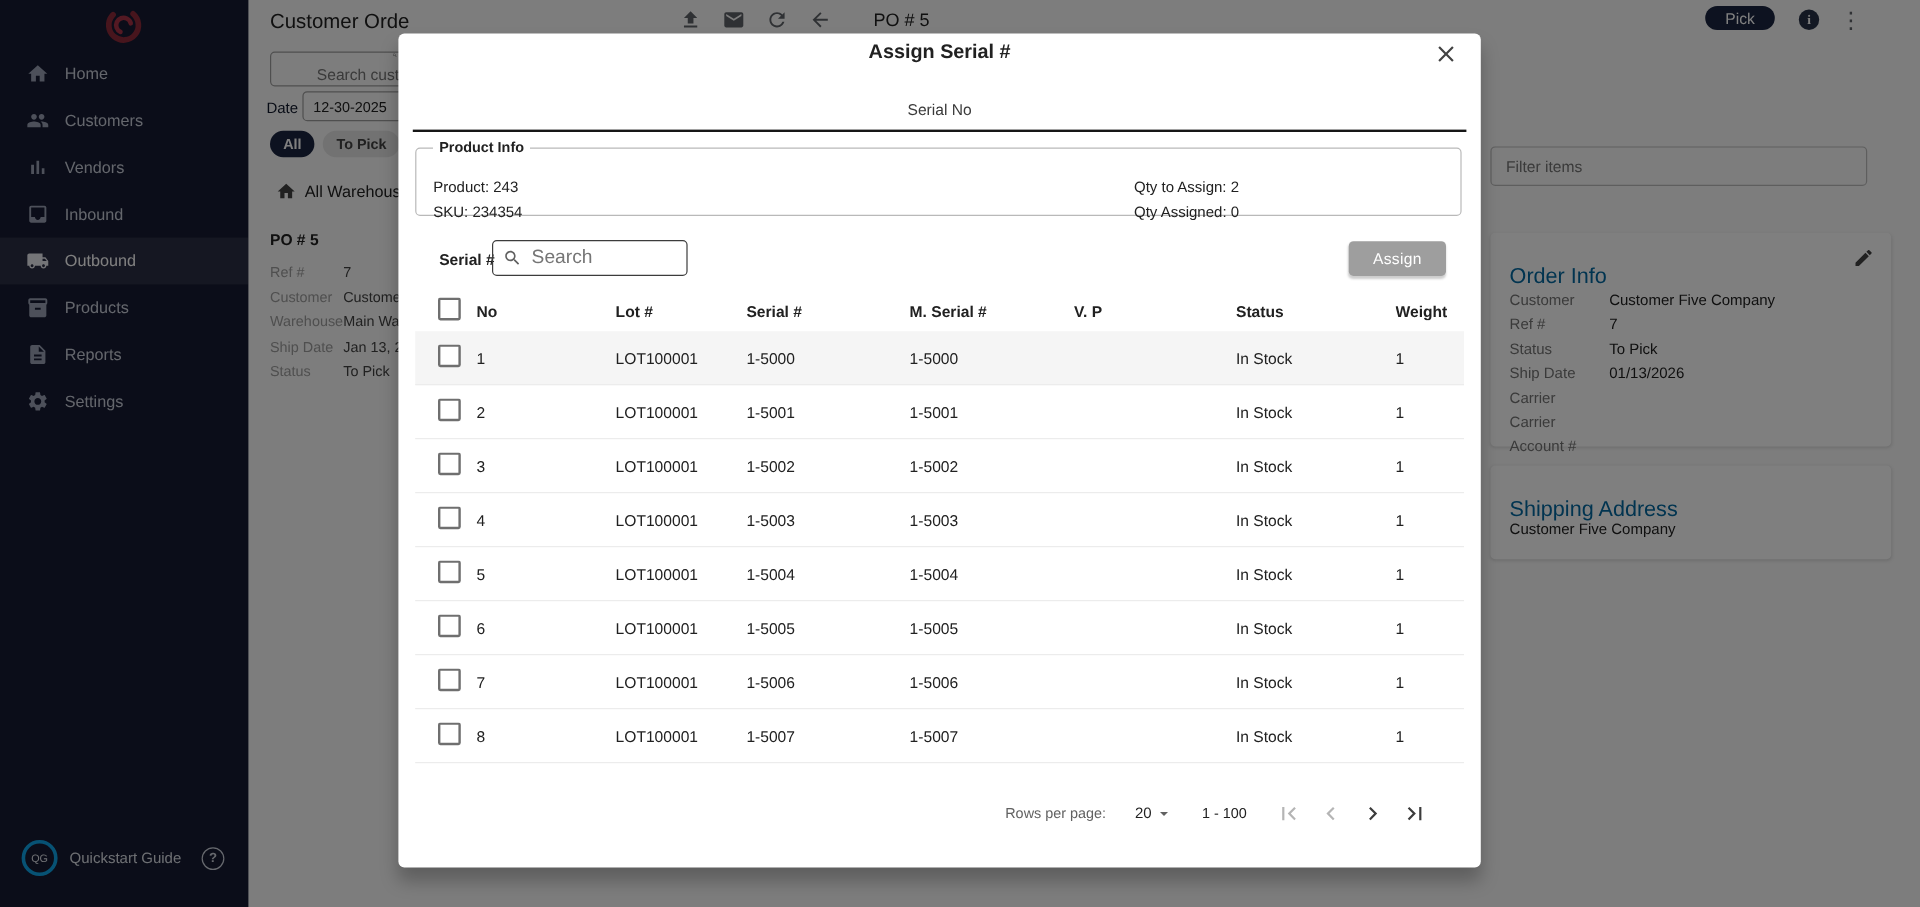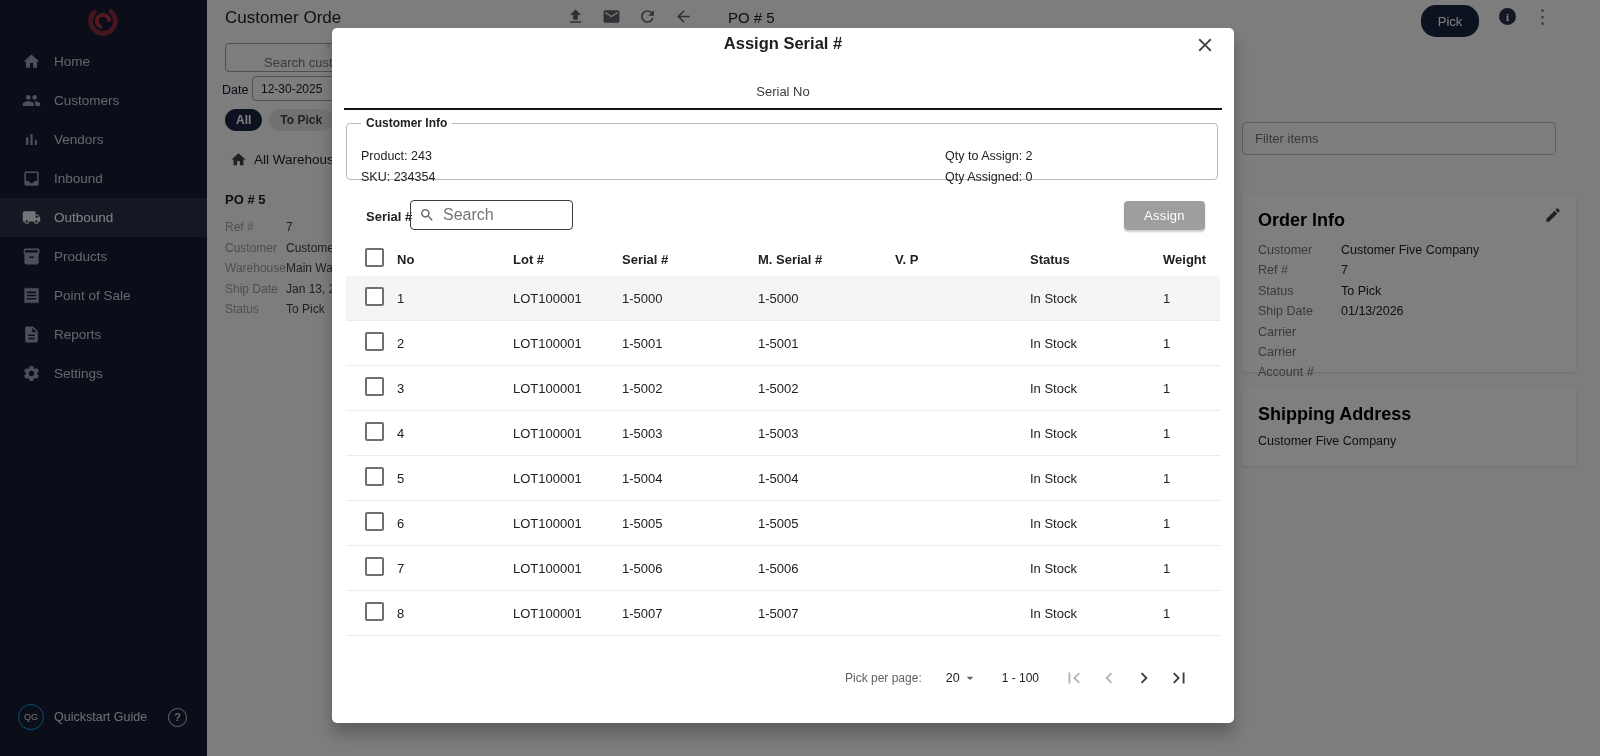--- a/index.html
+++ b/index.html
@@ -10,31 +10,31 @@
   
   .sidebar{position:absolute;left:0;top:0;width:207px;height:756px;background:#161b32;z-index:1;}
   .logo{position:absolute;left:84px;top:2px;width:38px;height:38px;}
   .nav{position:absolute;left:0;top:42px;width:207px;}
   .nav-item{height:39px;display:flex;align-items:center;padding-left:22px;gap:13px;color:#c9cdd9;font-size:13.5px;cursor:pointer;}
   .nav-item .nav-icon{width:19px;height:19px;color:#9aa0b4;}
   .nav-item .nav-icon svg{width:19px;height:19px;fill:currentColor;}
   .nav-item.active{background:rgba(255,255,255,0.09);color:#ffffff;}
   .nav-item.active .nav-icon{color:#e8eaf1;}
   .sb-footer{position:absolute;left:0;bottom:26px;width:207px;display:flex;align-items:center;padding-left:18px;gap:10px;box-sizing:border-box;}
-  .qg-badge{width:24px;height:24px;border:1px solid #0ea5e9;border-radius:50%;color:#e3e5ec;font-size:9px;display:flex;align-items:center;justify-content:center;}
+  .qg-badge{width:24px;height:24px;border:3px solid #0ea5e9;border-radius:50%;color:#e3e5ec;font-size:9px;display:flex;align-items:center;justify-content:center;}
   .qg-label{color:#dcdfe7;font-size:12.5px;flex:1;}
   .help{width:17px;height:17px;border:1.5px solid #cdd1dc;border-radius:50%;color:#cdd1dc;font-size:11px;font-weight:bold;display:flex;align-items:center;justify-content:center;margin-right:20px;}
 
   
   .hdr-title{left:225px;top:8px;font-size:17px;font-weight:500;color:#212121;white-space:nowrap;}
   .tb-icons{left:566px;top:7px;display:flex;gap:17px;}
   .tb-icon{width:19px;height:19px;color:#5f6368;cursor:pointer;}
   .tb-icon svg{width:19px;height:19px;fill:currentColor;}
   .po-ref{left:728px;top:9px;font-size:15px;font-weight:500;color:#212121;}
-  .pick-btn{left:1421px;top:5px;width:58px;height:32px;background:#1b2540;color:#fff;border:none;border-radius:15px;font-size:13px;font-family:inherit;cursor:pointer;}
+  .pick-btn{left:1421px;top:5px;width:58px;height:20px;background:#1b2540;color:#fff;border:none;border-radius:15px;font-size:13px;font-family:inherit;cursor:pointer;}
   .info-icon{left:1499px;top:8px;width:17px;height:17px;border-radius:50%;background:#273146;color:#fff;font-size:11px;font-weight:bold;display:flex;align-items:center;justify-content:center;font-family:"Liberation Serif",serif;cursor:pointer;}
   .kebab{left:1533px;top:5px;font-size:19px;color:#5f6368;cursor:pointer;letter-spacing:0;}
 
   
   .search-box{left:225px;top:43px;width:200px;height:29px;border:1px solid #9e9e9e;border-radius:4px;display:flex;align-items:center;gap:6px;padding-left:8px;box-sizing:border-box;background:#fafafa;flex-direction:column;}
   .search-box svg{width:16px;height:16px;fill:#757575;}
   .search-box input{border:none;outline:none;background:transparent;font-size:13px;font-family:inherit;color:#424242;width:130px;}
   .date-label{left:222px;top:83px;font-size:12.5px;color:#0f172a;}
   .date-box{left:252px;top:76px;width:95px;height:25px;border:1px solid #9e9e9e;border-radius:4px;font-size:12px;color:#212121;display:flex;align-items:center;padding-left:8px;box-sizing:border-box;}
   .chips{left:225px;top:109px;display:flex;gap:7px;font-weight:bold;}
@@ -47,21 +47,21 @@
   .po-title{font-size:13px;font-weight:bold;color:#212121;margin-bottom:10px;}
   .po-field{display:flex;font-size:12px;line-height:20.5px;}
   .po-field .lbl{width:61px;color:#9e9e9e;}
   .po-field .val{color:#424242;white-space:nowrap;}
 
   
   .filter-input{left:1242px;top:122px;width:314px;height:33px;border:1px solid #bdbdbd;border-radius:4px;box-sizing:border-box;background:#fafafa;font-size:13px;color:#757575;font-family:inherit;padding-left:12px;outline:none;}
   .rp-card{background:#fff;border-radius:4px;box-shadow:0 1px 3px rgba(0,0,0,0.12);width:334px;box-sizing:border-box;}
   .card-order{left:1242px;top:194px;height:178px;}
   .card-ship{left:1242px;top:388px;height:78px;}
-  .rp-title{position:absolute;left:16px;top:16px;font-size:18px;font-weight:bold;color:#000000;}
+  .rp-title{position:absolute;left:16px;top:26px;font-size:18px;font-weight:normal;color:#0369a1;}
   .edit-icon{position:absolute;right:14px;top:12px;width:18px;height:18px;color:#424242;cursor:pointer;}
   .edit-icon svg{width:18px;height:18px;fill:currentColor;}
   .rp-fields{position:absolute;left:16px;top:46px;right:10px;}
   .rp-field{display:flex;font-size:12.5px;line-height:20.4px;}
   .rp-field .lbl{width:83px;color:#757575;}
   .rp-field .val{color:#212121;}
   .ship-val{position:absolute;left:16px;top:46px;font-size:12.5px;color:#212121;}
 
   
   .overlay{position:absolute;left:0;top:0;width:1600px;height:756px;background:rgba(0,0,0,0.5);z-index:40;}
@@ -163,28 +163,20 @@
           <span class="nav-icon">
             <svg viewBox="0 0 24 24">
               <path d="M20 2H4c-1 0-2 .9-2 2v3.01c0 .72.43 1.34 1 1.69V20c0 1.1 1.1 2 2 2h14c.9 0 2-.9 2-2V8.7c.57-.35 1-.97 1-1.69V4c0-1.1-1-2-2-2zm-5 12H9v-2h6v2zm5-7H4V4h16v3z"></path>
             </svg>
           </span>
           <span class="nav-label">Products</span>
         </div>
         <div class="nav-item">
           <span class="nav-icon">
             <svg viewBox="0 0 24 24">
-              <path d="M18 17H6v-2h12v2zm0-4H6v-2h12v2zm0-4H6V7h12v2zM3 22l1.5-1.5L6 22l1.5-1.5L9 22l1.5-1.5L12 22l1.5-1.5L15 22l1.5-1.5L18 22l1.5-1.5L21 22V2l-1.5 1.5L18 2l-1.5 1.5L15 2l-1.5 1.5L12 2l-1.5 1.5L9 2 7.5 3.5 6 2 4.5 3.5 3 2v20z"></path>
-            </svg>
-          </span>
-          <span class="nav-label">Point of Sale</span>
-        </div>
-        <div class="nav-item">
-          <span class="nav-icon">
-            <svg viewBox="0 0 24 24">
               <path d="M14 2H6c-1.1 0-2 .9-2 2v16c0 1.1.9 2 2 2h12c1.1 0 2-.9 2-2V8l-6-6zm2 16H8v-2h8v2zm0-4H8v-2h8v2zm-3-5V3.5L18.5 9H13z"></path>
             </svg>
           </span>
           <span class="nav-label">Reports</span>
         </div>
         <div class="nav-item">
           <span class="nav-icon">
             <svg viewBox="0 0 24 24">
               <path d="M19.14 12.94c.04-.3.06-.61.06-.94 0-.32-.02-.64-.07-.94l2.03-1.58c.18-.14.23-.41.12-.61l-1.92-3.32c-.12-.22-.37-.29-.59-.22l-2.39.96c-.5-.38-1.03-.7-1.62-.94l-.36-2.54c-.04-.24-.24-.41-.48-.41h-3.84c-.24 0-.43.17-.47.41l-.36 2.54c-.59.24-1.13.57-1.62.94l-2.39-.96c-.22-.08-.47 0-.59.22L2.74 8.87c-.12.21-.08.47.12.61l2.03 1.58c-.05.3-.09.63-.09.94s.02.64.07.94l-2.03 1.58c-.18.14-.23.41-.12.61l1.92 3.32c.12.22.37.29.59.22l2.39-.96c.5.38 1.03.7 1.62.94l.36 2.54c.05.24.24.41.48.41h3.84c.24 0 .44-.17.47-.41l.36-2.54c.59-.24 1.13-.56 1.62-.94l2.39.96c.22.08.47 0 .59-.22l1.92-3.32c.12-.22.07-.47-.12-.61l-2.01-1.58zM12 15.6c-1.98 0-3.6-1.62-3.6-3.6s1.62-3.6 3.6-3.6 3.6 1.62 3.6 3.6-1.62 3.6-3.6 3.6z"></path>
             </svg>
@@ -320,21 +312,21 @@
     <div class="modal-title">Assign Serial #</div>
     <span class="close-x">
       <svg viewBox="0 0 24 24">
           <path d="M19 6.41 17.59 5 12 10.59 6.41 5 5 6.41 10.59 12 5 17.59 6.41 19 12 13.41 17.59 19 19 17.59 13.41 12z"></path>
         </svg>
     </span>
     <div class="tab">Serial No</div>
     <div class="tab-underline"></div>
 
     <fieldset class="pinfo">
-      <legend>Customer Info</legend>
+      <legend>Product Info</legend>
       <div class="pinfo-grid">
         <div class="pinfo-col left">
           <div>Product: 243</div>
           <div>SKU: 234354</div>
         </div>
         <div class="pinfo-col">
           <div>Qty to Assign: 2</div>
           <div>Qty Assigned: 0</div>
         </div>
       </div>
@@ -438,21 +430,21 @@
             <span class="td c-serial">1-5007</span>
             <span class="td c-mserial">1-5007</span>
             <span class="td c-vp"></span>
             <span class="td c-status">In Stock</span>
             <span class="td c-weight">1</span>
           </div>
         </div>
     </div>
 
     <div class="pager">
-      <span class="pager-label">Pick per page:</span>
+      <span class="pager-label">Rows per page:</span>
       <span class="pager-select">
         <span>20</span>
         <svg viewBox="0 0 24 24">
             <path d="M7 10l5 5 5-5z"></path>
           </svg>
       </span>
       <span class="pager-range">1 - 100</span>
       <span class="pg-group">
         <span class="pg-btn disabled">
             <svg viewBox="0 0 24 24">

